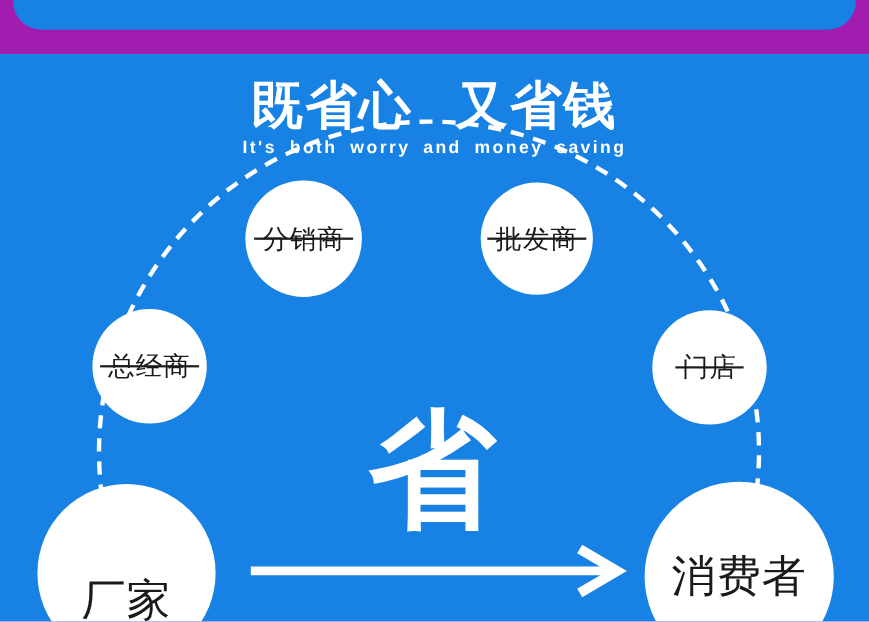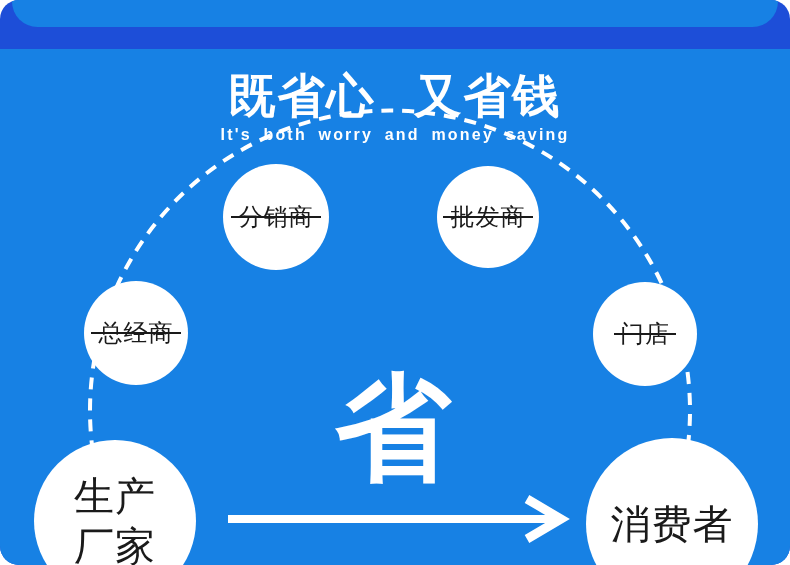--- a/index.html
+++ b/index.html
@@ -2,23 +2,22 @@
 <html><head>
 <meta charset="utf-8">
 <style>
   * { margin: 0; padding: 0; box-sizing: border-box; }
   html, body { background: #ffffff; }
   .page {
     position: relative;
     width: 790px;
     height: 565px;
     overflow: hidden;
-    background: #1d4ed8;
+    background: #a21caf;
     font-family: "Liberation Sans", "DejaVu Sans", sans-serif;
-    border-radius: 19px;
   }
   
   .top-strip {
     position: absolute;
     left: 12px;
     top: -24px;
     width: 766px;
     height: 51px;
     background: #1781E4;
     border-radius: 26px;
@@ -144,21 +143,21 @@
     <span>批发商</span>
     <span class="strike strike-3"></span>
   </div>
 
   <div class="node node-sm node-mendian">
     <span>门店</span>
     <span class="strike strike-2"></span>
   </div>
 
   <div class="node node-lg node-manufacturer">
-    <span><span>生产</span><br><span>厂家</span></span>
+    <span><br><span>厂家</span></span>
   </div>
 
   <div class="node node-lg node-consumer">
     <span>消费者</span>
   </div>
 
   <div class="big-save">省</div>
 
   <svg class="arrow-svg" viewBox="0 0 348 50" xmlns="http://www.w3.org/2000/svg">
     <line x1="4" y1="25" x2="330" y2="25" stroke="#ffffff" stroke-width="8"></line>

